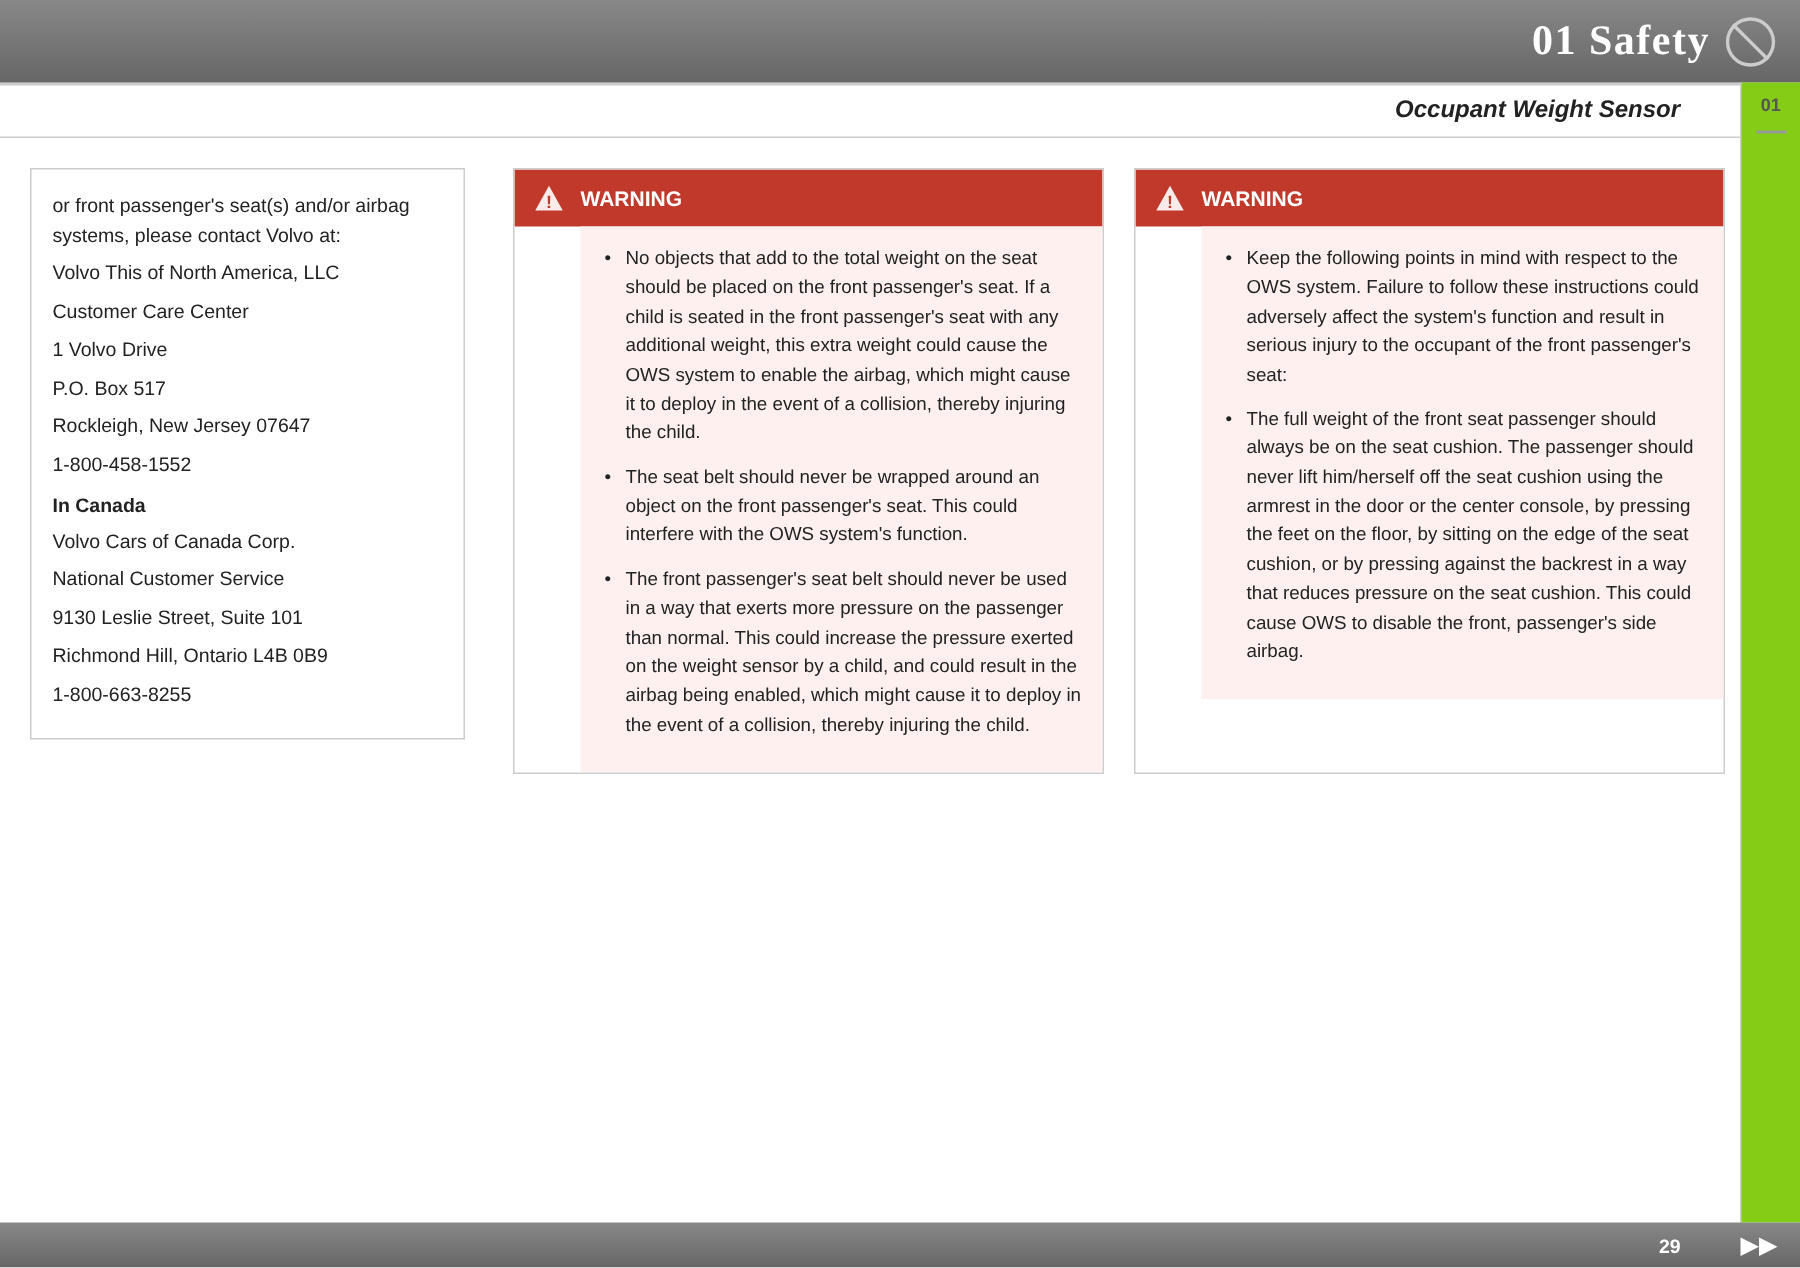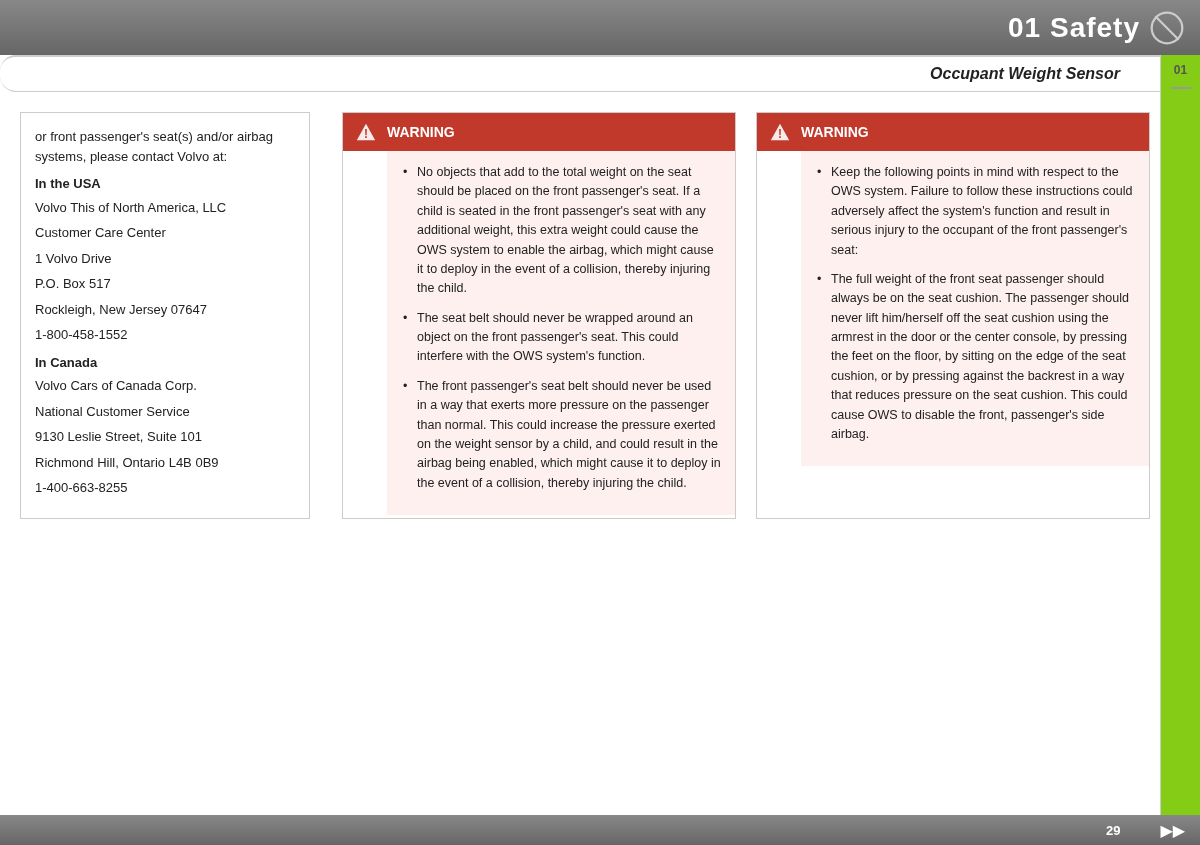--- a/index.html
+++ b/index.html
@@ -16,20 +16,21 @@
 
     
     .top-header {
       background: linear-gradient(to bottom, #888, #666);
       height: 55px;
       display: flex;
       align-items: center;
       justify-content: flex-end;
       padding-right: 20px;
       position: relative;
+      font-family: Liberation Serif, serif;
     }
     .header-title {
       color: #fff;
       font-size: 28px;
       font-weight: bold;
       letter-spacing: 1px;
       position: absolute;
       right: 60px;
       top: 50%;
       transform: translateY(-50%);
@@ -45,21 +46,20 @@
 
     
     .section-title-bar {
       background: #fff;
       border-bottom: 1px solid #ccc;
       display: flex;
       justify-content: flex-end;
       align-items: center;
       padding: 8px 80px 8px 20px;
       border-top: 2px solid #ccc;
-      border-radius: 16px;
     }
     .section-title {
       font-style: italic;
       font-weight: bold;
       font-size: 16px;
       color: #222;
     }
 
     
     .right-sidebar {
@@ -214,33 +214,32 @@
 <div class="right-sidebar">
   <span class="sidebar-page-label">01</span>
   <div class="sidebar-line"></div>
 </div>
 
 <div class="content-area">
 
   <div class="left-column">
     <div class="left-content-border">
       <p>or front passenger's seat(s) and/or airbag systems, please contact Volvo at:</p>
-      <p class="bold-label">In the USA</p>
       <p>Volvo This of North America, LLC</p>
       <p>Customer Care Center</p>
       <p>1 Volvo Drive</p>
       <p>P.O. Box 517</p>
       <p>Rockleigh, New Jersey 07647</p>
       <p>1-800-458-1552</p>
       <p class="bold-label">In Canada</p>
       <p>Volvo Cars of Canada Corp.</p>
       <p>National Customer Service</p>
       <p>9130 Leslie Street, Suite 101</p>
       <p>Richmond Hill, Ontario L4B 0B9</p>
-      <p>1-400-663-8255</p>
+      <p>1-800-663-8255</p>
     </div>
   </div>
 
   <div class="warning-columns">
 
     <div class="warning-box">
       <div class="warning-header">
 
         <svg class="warning-icon" viewBox="0 0 24 24" xmlns="http://www.w3.org/2000/svg">
           <polygon points="12,3 22,21 2,21" fill="#fff" opacity="0.9"></polygon>

